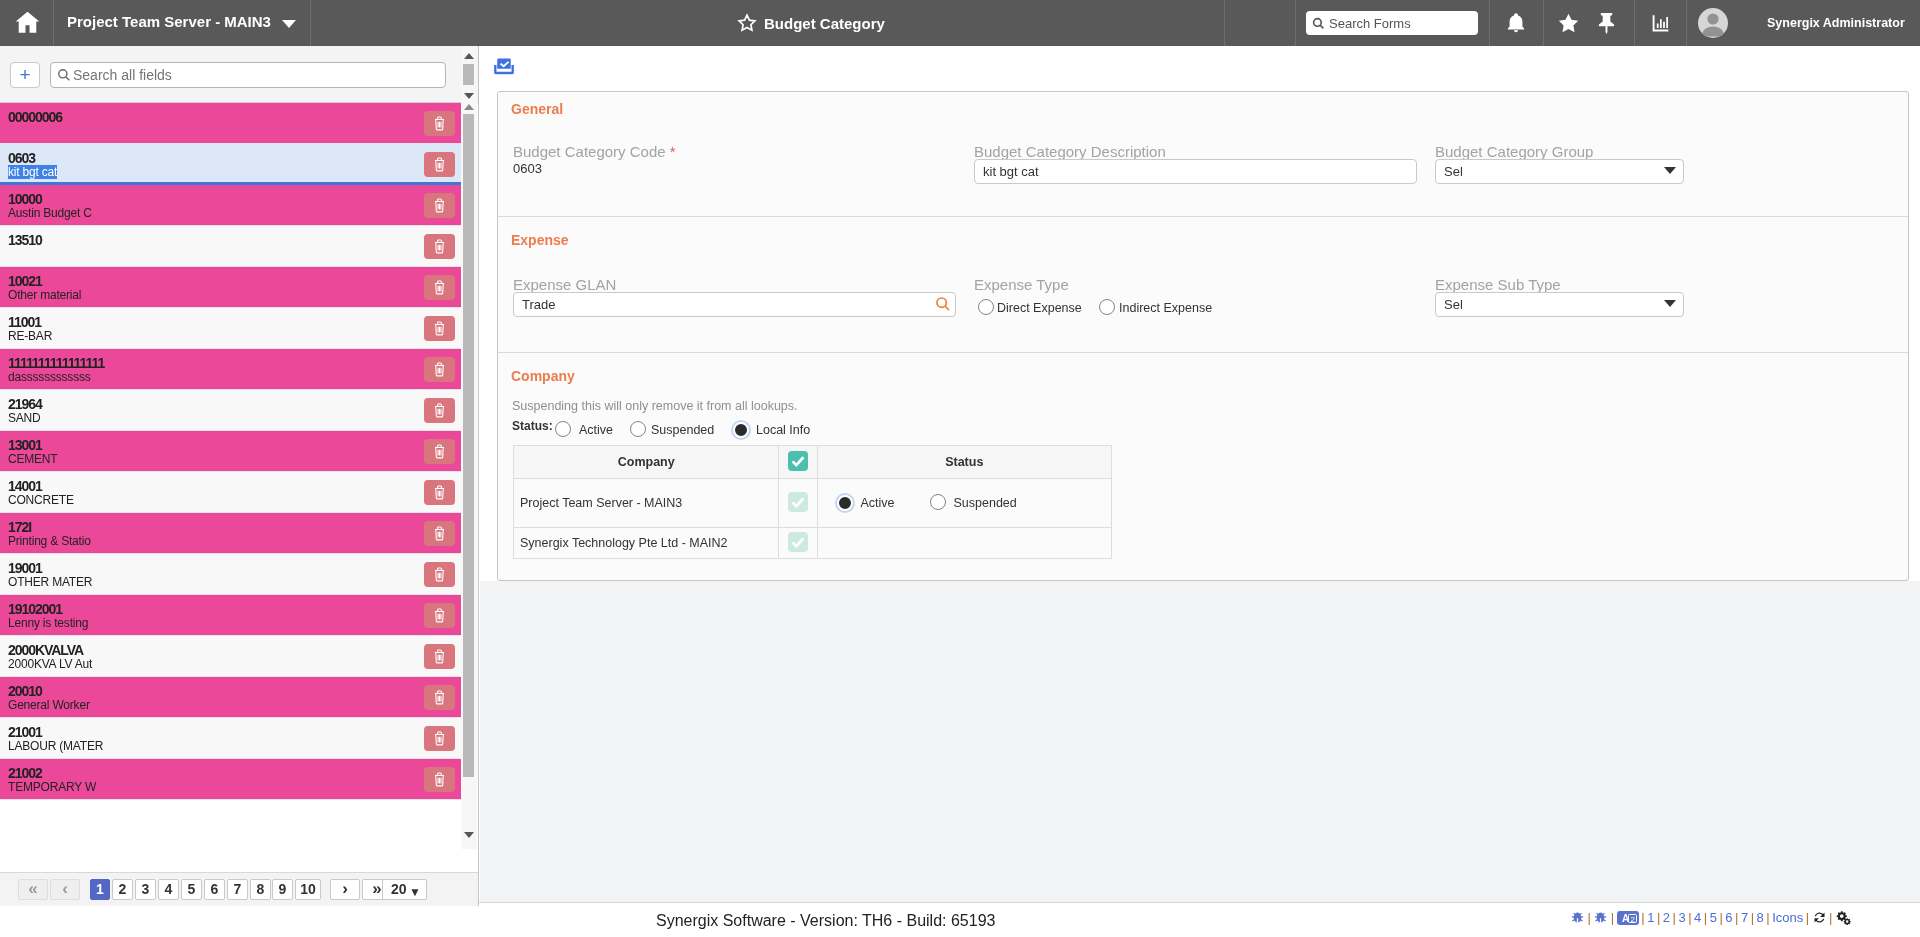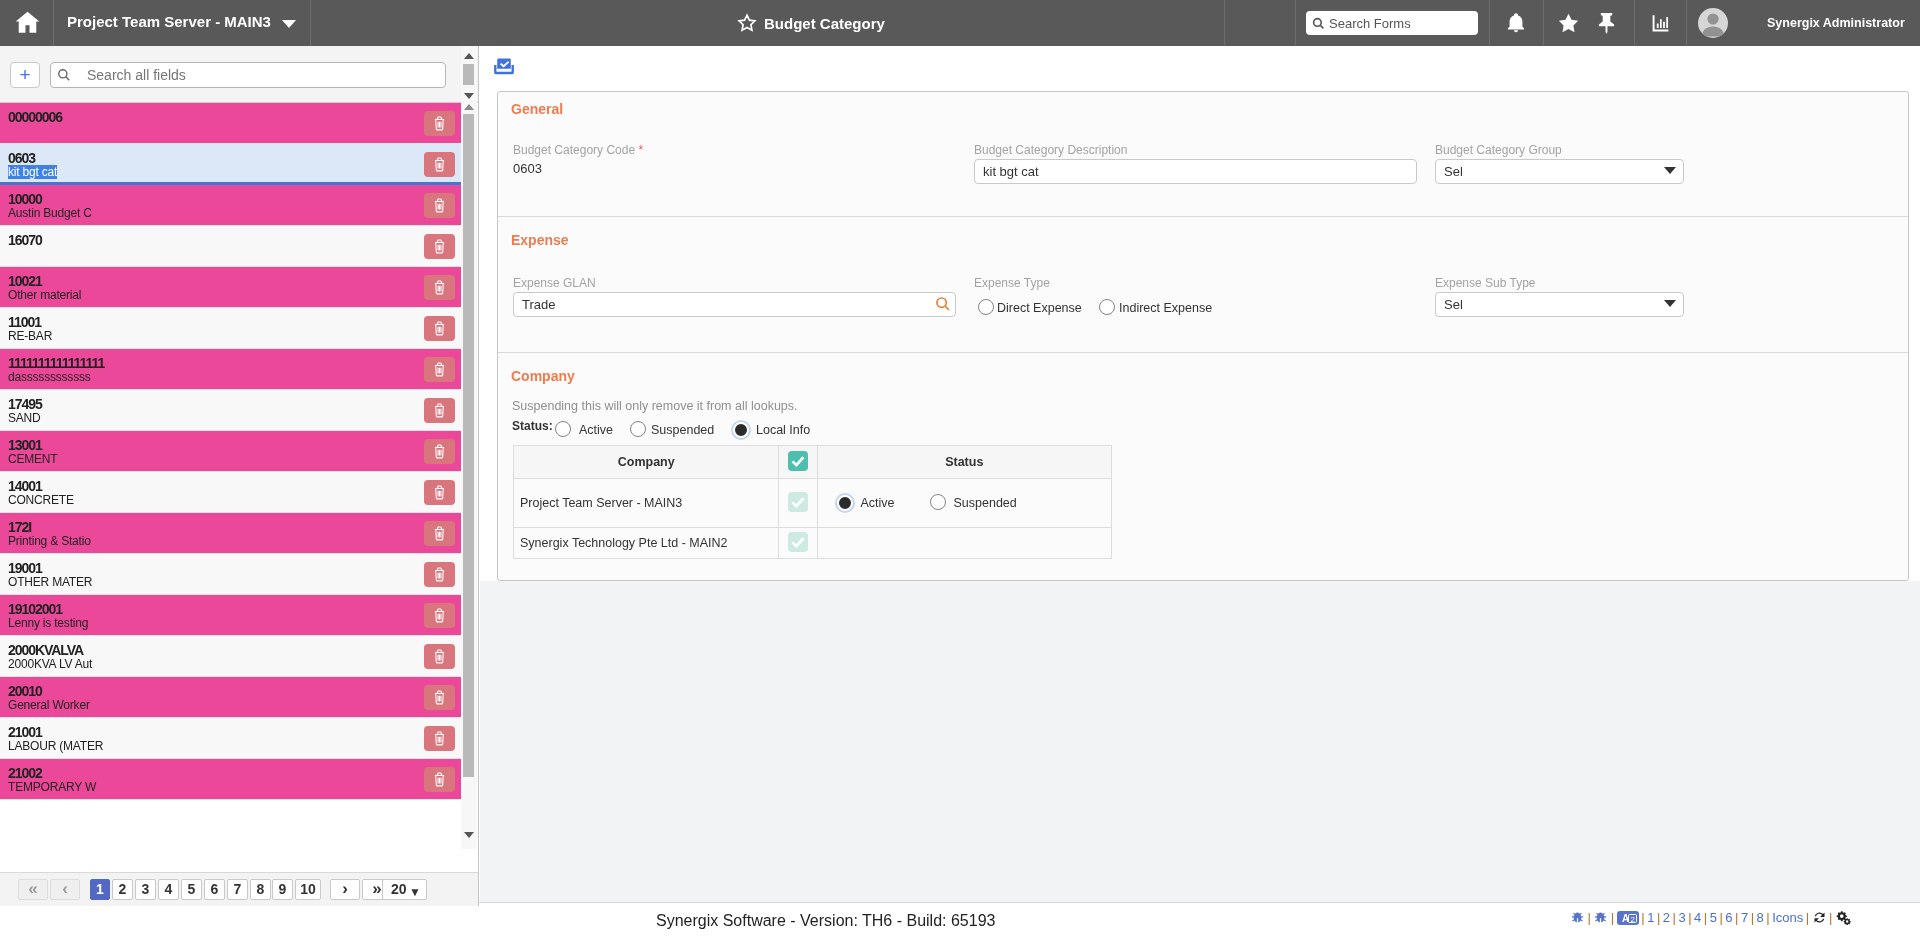--- a/index.html
+++ b/index.html
@@ -17,21 +17,21 @@
 #sf .ph { color:#555; font-size:13px; margin-left:4px; }
 .hic { position:absolute; top:0; height:46px; display:flex; align-items:center; }
 #uname { position:absolute; left:1767px; top:16px; color:#fff; font-size:12.5px; font-weight:bold; white-space:nowrap; }
 .avatar { position:absolute; left:1698px; top:8px; width:30px; height:30px; border-radius:50%; background:#c9c9c9; overflow:hidden; }
 
 
 #lp { position:absolute; left:0; top:46px; width:479px; height:860px; background:#fff; border-right:1px solid #c4c4c4; }
 #lptop { position:absolute; left:0; top:0; width:478px; height:57px; background:#f4f4f4; border-bottom:1px solid #cfcfcf; }
 #plus { position:absolute; left:10px; top:16px; width:30px; height:26px; background:#fff; border:1px solid #c9c9c9; border-radius:4px; color:#4a72dd; font-size:19px; text-align:center; line-height:23px; }
 #lps { position:absolute; left:50px; top:16px; width:396px; height:26px; background:#fff; border:1px solid #b5b5b5; border-radius:4px; display:flex; align-items:center; padding-left:6px; }
-#lps .ph { color:#757575; font-size:14px; margin-left:16px; }
+#lps .ph { color:#757575; font-size:14px; margin-left:2px; }
 #list { position:absolute; left:0; top:57px; width:461px; height:769px; overflow:hidden; }
 .row { position:relative; width:461px; height:41px; border-bottom:1px solid #e4e4e4; background:#ec4899; }
 .row:nth-child(even) { background:#f8f8f8; }
 .row .c { position:absolute; left:8px; top:6px; font-size:14px; font-weight:bold; color:#222; letter-spacing:-1.05px; }
 .row .n { position:absolute; left:8px; top:21px; font-size:12px; color:#222; letter-spacing:-0.2px; }
 .row.sel { background:#dce8f8; border-bottom:3px solid #3c78d8; height:41px; }
 .row.sel .n span { background:#3e82e8; color:#fff; }
 .del { position:absolute; right:6px; top:8px; width:31px; height:25px; background:#d9757d; border-radius:4px; display:flex; align-items:center; justify-content:center; }
 
 #sb { position:absolute; left:461px; top:0; width:16px; height:803px; background:#f7f7f7; }
@@ -43,21 +43,21 @@
 #pag { position:absolute; left:0; bottom:0; width:478px; height:34px; background:#f3f3f3; border-top:1px solid #d8d8d8; }
 .pbtn { position:absolute; top:6px; height:21px; background:#fff; border:1px solid #c9c9c9; border-radius:2px; font-size:14px; font-weight:bold; color:#333; text-align:center; line-height:19px; }
 .pbtn.dis { background:#efefef; border-color:#ddd; color:#9a9a9a; }
 .pbtn.act { background:#5368c4; border-color:#5368c4; color:#fff; }
 
 
 #ct { position:absolute; left:480px; top:46px; width:1440px; height:856px; background:#fff; }
 #grey { position:absolute; left:0; top:535px; width:1440px; height:322px; background:#f1f3f5; }
 #panel { position:absolute; left:17px; top:45px; width:1412px; height:490px; background:#fbfbfb; border:1px solid #c6c6c6; border-radius:3px; }
 .sect { position:absolute; left:13px; color:#ed7c4e; font-size:14px; font-weight:bold; }
-.lbl { position:absolute; color:#a3a3a3; font-size:12px; }
+.lbl { position:absolute; color:#a3a3a3; font-size:15px; }
 .val { position:absolute; color:#333; font-size:13px; }
 .inp { position:absolute; height:25px; background:#fff; border:1px solid #c9c9c9; border-radius:4px; font-size:13px; color:#333; line-height:23px; padding-left:8px; }
 .selcaret { position:absolute; width:0; height:0; border-left:6px solid transparent; border-right:6px solid transparent; border-top:7px solid #333; }
 .divline { position:absolute; left:0; width:1410px; height:1px; background:#d9d9d9; }
 .radio { position:absolute; width:16px; height:16px; border:1px solid #848484; border-radius:50%; background:#fff; }
 .radio.on { background:#2b2b2b; border:2px solid #fff; box-shadow:0 0 0 2px #c3d7f0; }
 .rlbl { position:absolute; color:#333; font-size:12.5px; }
 
 #tbl { position:absolute; left:15px; top:353px; width:599px; border-collapse:collapse; }
 #tbl td { border:1px solid #ddd; font-size:12.5px; color:#333; }
@@ -172,21 +172,21 @@
         <div class="del">
           <svg width="13" height="15" viewBox="0 0 24 28" fill="none" stroke="#fff" stroke-width="2">
             <path d="M3.5 6.5h17"></path>
             <path d="M8.5 6V3.5a1.5 1.5 0 0 1 1.5-1.5h4a1.5 1.5 0 0 1 1.5 1.5V6"></path>
             <path d="M5 6.5l1 17.5a2 2 0 0 0 2 1.9h8a2 2 0 0 0 2-1.9l1-17.5"></path>
             <path d="M9.3 10.5v11M12 10.5v11M14.7 10.5v11"></path>
           </svg>
         </div>
       </div>
       <div class="row">
-        <div class="c">16070</div>
+        <div class="c">13510</div>
         <div class="del">
           <svg width="13" height="15" viewBox="0 0 24 28" fill="none" stroke="#fff" stroke-width="2">
             <path d="M3.5 6.5h17"></path>
             <path d="M8.5 6V3.5a1.5 1.5 0 0 1 1.5-1.5h4a1.5 1.5 0 0 1 1.5 1.5V6"></path>
             <path d="M5 6.5l1 17.5a2 2 0 0 0 2 1.9h8a2 2 0 0 0 2-1.9l1-17.5"></path>
             <path d="M9.3 10.5v11M12 10.5v11M14.7 10.5v11"></path>
           </svg>
         </div>
       </div>
       <div class="row">
@@ -219,21 +219,21 @@
         <div class="del">
           <svg width="13" height="15" viewBox="0 0 24 28" fill="none" stroke="#fff" stroke-width="2">
             <path d="M3.5 6.5h17"></path>
             <path d="M8.5 6V3.5a1.5 1.5 0 0 1 1.5-1.5h4a1.5 1.5 0 0 1 1.5 1.5V6"></path>
             <path d="M5 6.5l1 17.5a2 2 0 0 0 2 1.9h8a2 2 0 0 0 2-1.9l1-17.5"></path>
             <path d="M9.3 10.5v11M12 10.5v11M14.7 10.5v11"></path>
           </svg>
         </div>
       </div>
       <div class="row">
-        <div class="c">17495</div>
+        <div class="c">21964</div>
         <div class="n">SAND</div>
         <div class="del">
           <svg width="13" height="15" viewBox="0 0 24 28" fill="none" stroke="#fff" stroke-width="2">
             <path d="M3.5 6.5h17"></path>
             <path d="M8.5 6V3.5a1.5 1.5 0 0 1 1.5-1.5h4a1.5 1.5 0 0 1 1.5 1.5V6"></path>
             <path d="M5 6.5l1 17.5a2 2 0 0 0 2 1.9h8a2 2 0 0 0 2-1.9l1-17.5"></path>
             <path d="M9.3 10.5v11M12 10.5v11M14.7 10.5v11"></path>
           </svg>
         </div>
       </div>

